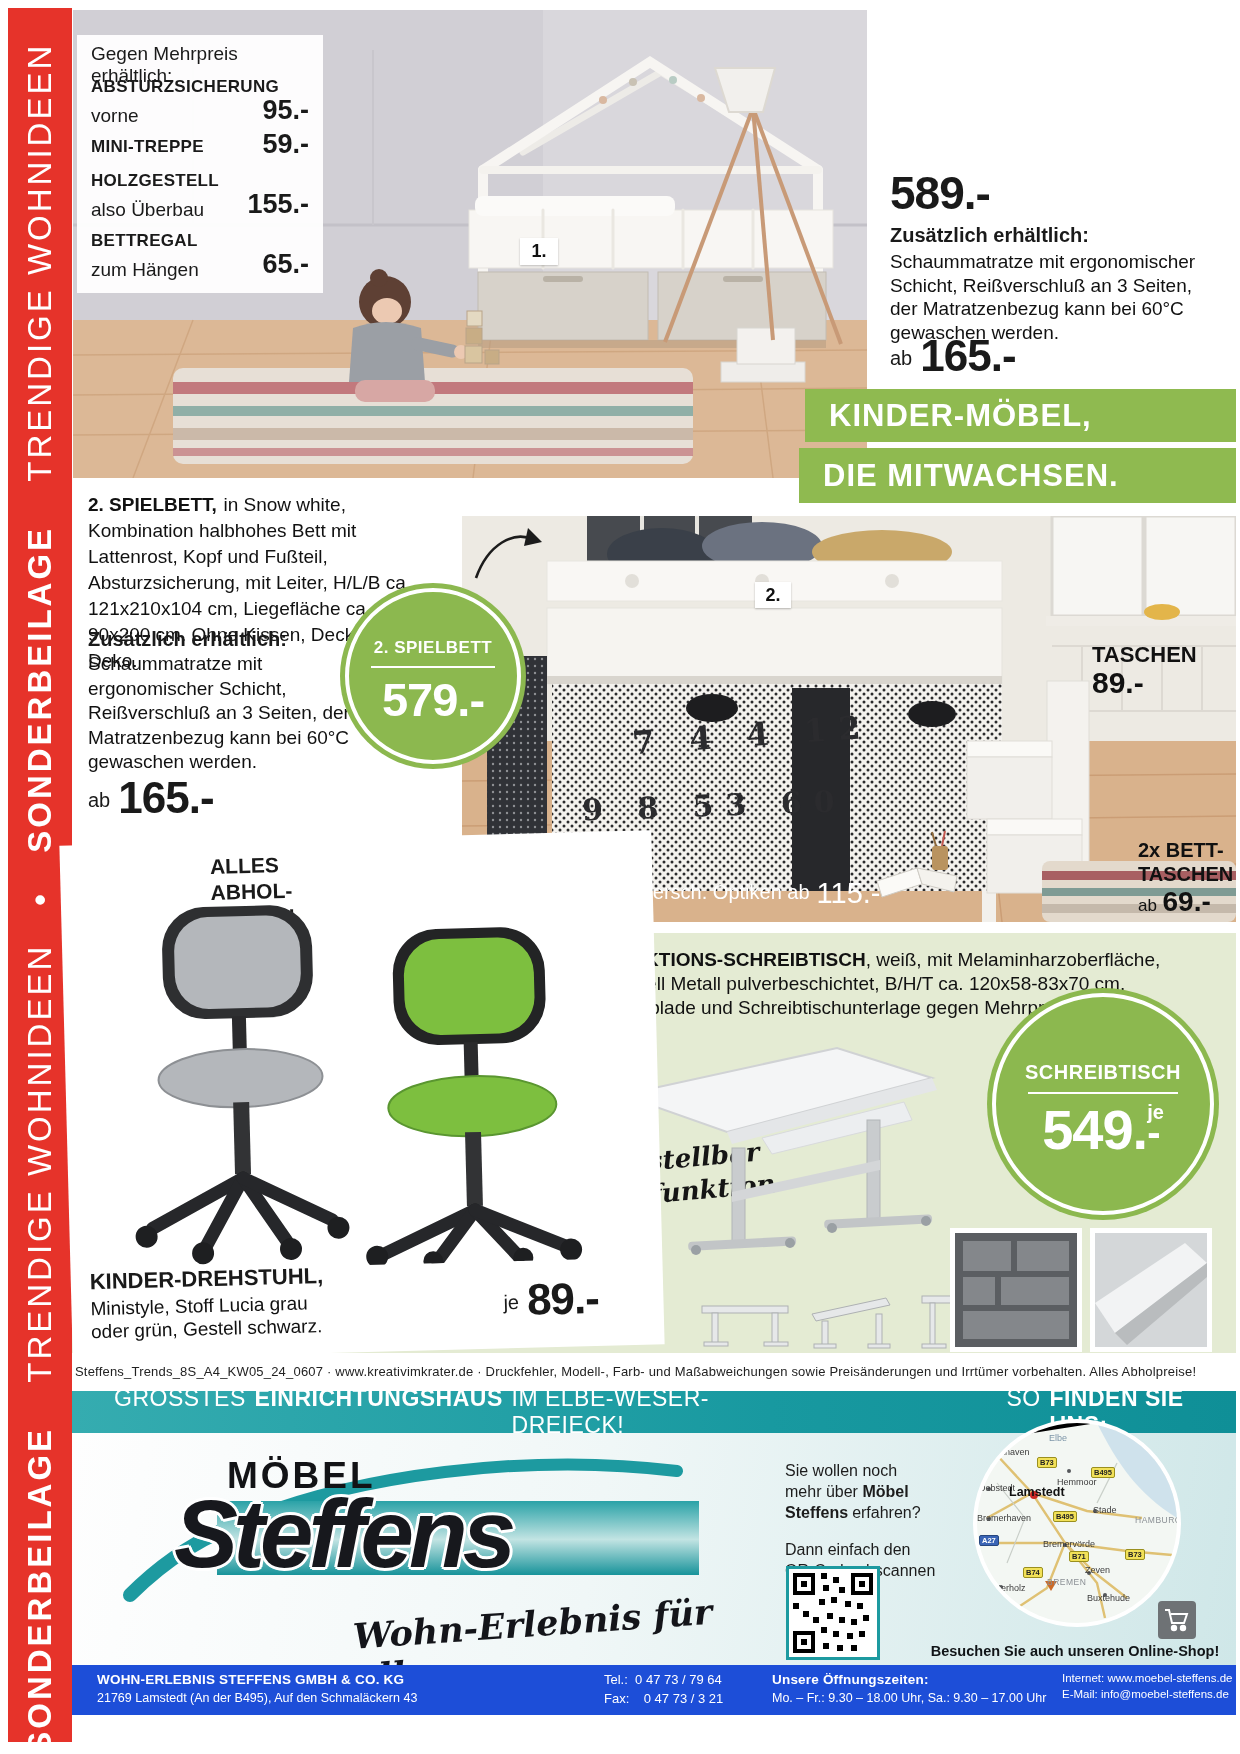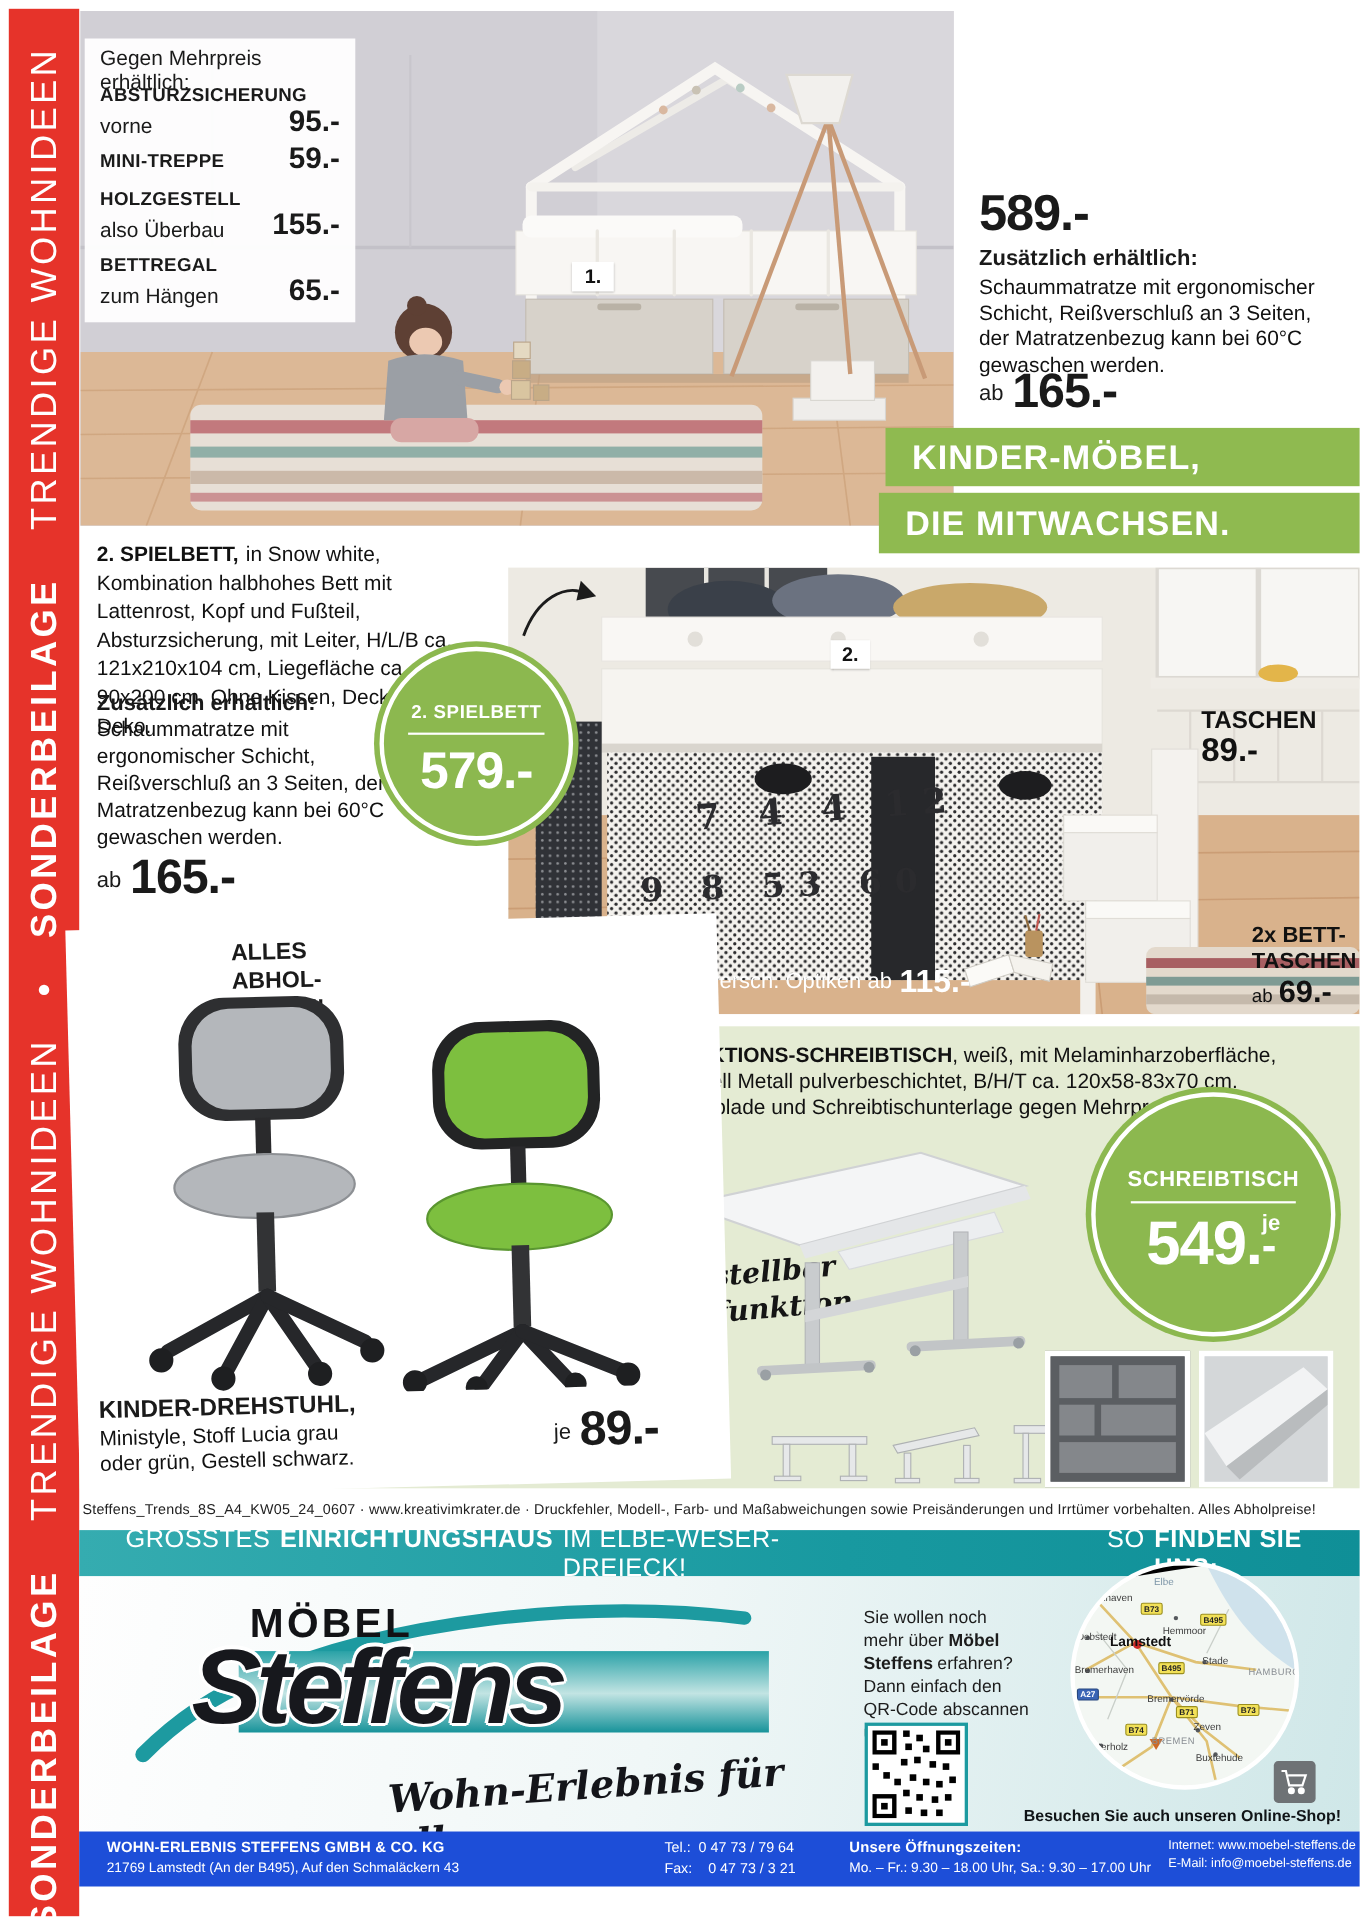--- a/index.html
+++ b/index.html
@@ -39,21 +39,21 @@
 
   .badge{background:#8cb84f;border:4px solid #fff;box-shadow:0 0 0 5px #8cb84f;border-radius:50%;color:#fff;text-align:center}
   .badge .bt{font-weight:bold;letter-spacing:.5px}
   .badge .bl{height:2px;background:#fff;margin:8px auto}
   .badge .bp{font-weight:bold;letter-spacing:-1px;line-height:1}
   .stk{display:inline-flex;flex-direction:column;align-items:flex-start;vertical-align:top;line-height:1}
   .stk .je{font-size:20px;font-weight:bold}
   .stk .da{font-size:40px;font-weight:bold;line-height:20px}
 
   .on-photo-dark{color:#111;font-weight:bold}
-  .on-photo-white{color:#fff;font-weight:bold}
+  .on-photo-white{color:#fff;font-weight:normal}
 
   .script{font-family:"DejaVu Serif",serif;font-style:italic;font-weight:bold;color:#151515}
 
   .chairs-box{background:#fff;transform:rotate(-1.5deg)}
   .fineprint{font-size:13px;color:#222;letter-spacing:.2px;white-space:nowrap}
 
   .teal-banner{background:linear-gradient(90deg,#35acb0 0%,#1899a0 60%,#0f8f97 100%);color:#fff;display:flex;align-items:center;font-size:23px;letter-spacing:.5px}
   .teal-banner b{margin:0 .38em}
   .teal-banner .seg{margin-left:42px;display:flex;align-items:baseline}
   .footer-body{background:linear-gradient(100deg,#fefefe 0%,#f0f7f7 45%,#cfe7e8 100%)}
@@ -497,21 +497,21 @@
       <div class="abs" style="left:105px;top:66px;width:482px;height:74px;background:linear-gradient(180deg,#2aa2a7 0%,#c2e4e3 52%,#17939a 100%)"></div>
       <div class="abs" style="left:115px;top:20px;font-weight:bold;font-size:37px;letter-spacing:3px;color:#121316">MÖBEL</div>
       <div class="abs" style="left:62px;top:44px;font-size:96px;font-style:italic;font-weight:bold;letter-spacing:-5px;color:#17181d;text-shadow:-3px 0 #fff,3px 0 #fff,0 -3px #fff,0 3px #fff,-2px -2px #fff,2px 2px #fff,2px -2px #fff,-2px 2px #fff">Steffens</div>
       <div class="abs script" style="left:242px;top:168px;font-size:35px;transform:rotate(-4deg);color:#14151a">Wohn-Erlebnis für alle</div>
     </div>
 
     <div class="abs qr-txt" style="left:713px;top:27px;width:190px">
       <div>Sie wollen noch</div>
       <div><span>mehr über</span> <b>Möbel</b></div>
       <div><b>Steffens</b><span>erfahren?</span></div>
-      <div style="">Dann einfach den</div>
+      <div style="margin-top:16px">Dann einfach den</div>
       <div>QR-Code abscannen</div>
       <div>und stöbern.</div>
     </div>
     <div class="abs" style="left:714px;top:133px;width:94px;height:94px;border:3px solid #1d9aa0;background:#fff;padding:4px">
       <svg width="80" height="80" viewBox="0 0 80 80">
         <g fill="#000">
           <rect x="0" y="0" width="22" height="22"></rect>
             <rect x="58" y="0" width="22" height="22"></rect>
             <rect x="0" y="58" width="22" height="22"></rect>
           <rect x="4" y="4" width="14" height="14" fill="#fff"></rect>

